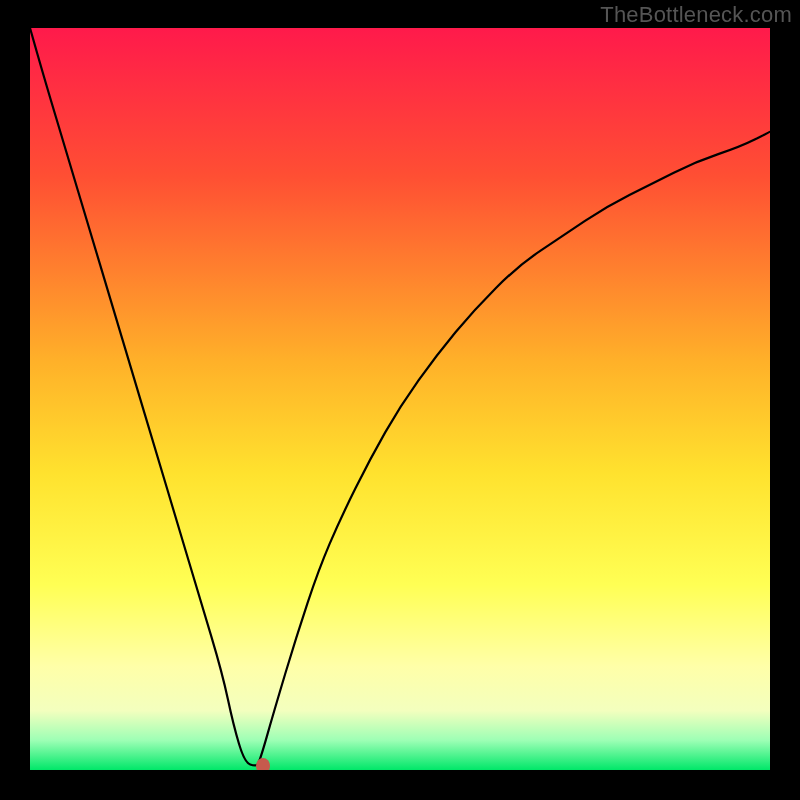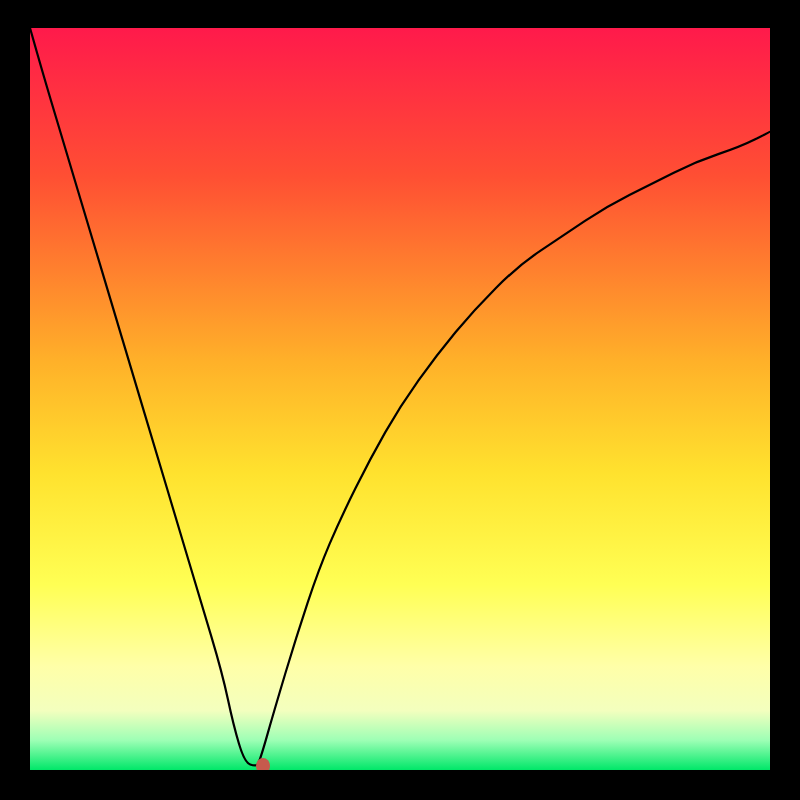--- a/index.html
+++ b/index.html
@@ -50,20 +50,21 @@
     width: 14px;
     height: 16px;
     border-radius: 50%;
     transform: translate(-50%, -50%);
   }
 </style>
 </head>
 <body>
 
 <div class="frame">
+  <div class="watermark">TheBottleneck.com</div>
 
   <div class="plot-box">
     <div class="gradient" style="background: linear-gradient(rgb(255, 26, 75) 0%, rgb(255, 79, 51) 20%, rgb(255, 177, 41) 45%, rgb(255, 226, 46) 60%, rgb(255, 255, 84) 75%, rgb(255, 255, 168) 86%, rgb(243, 255, 190) 92%, rgb(157, 255, 181) 96%, rgb(0, 231, 105) 100%);"></div>
     <svg class="curve" viewBox="0 0 740 742" preserveAspectRatio="none">
       <path d="M 0.00 0.00 Q 0.00 0.00 7.40 25.97 Q 14.80 51.94 25.90 89.04 Q 37.00 126.14 48.10 163.24 Q 59.20 200.34 70.30 237.44 Q 81.40 274.54 92.50 311.64 Q 103.60 348.74 114.70 385.84 Q 125.80 422.94 136.90 460.04 Q 148.00 497.14 159.10 534.24 Q 170.20 571.34 181.30 608.44 Q 192.40 645.54 197.95 671.51 Q 203.50 697.48 209.05 716.03 Q 214.60 734.58 220.15 736.43 Q 225.70 738.29 227.55 736.43 Q 229.40 734.58 236.80 708.61 Q 244.20 682.64 255.30 645.54 Q 266.40 608.44 277.50 575.05 Q 288.60 541.66 299.70 515.69 Q 310.80 489.72 325.60 460.04 Q 340.40 430.36 355.20 404.39 Q 370.00 378.42 388.50 352.45 Q 407.00 326.48 425.50 304.22 Q 444.00 281.96 466.20 259.70 Q 488.40 237.44 510.60 222.60 Q 532.80 207.76 555.00 192.92 Q 577.20 178.08 599.40 166.95 Q 621.60 155.82 643.80 144.69 Q 666.00 133.56 688.20 126.14 Q 710.40 118.72 725.20 111.30 T 740.00 103.88" fill="none" stroke="#000000" stroke-width="2.2" stroke-linejoin="round" stroke-linecap="round"></path>
     </svg>
     <div class="marker" style="left: 233.1px; top: 738.29px; background: rgb(198, 90, 77);"></div>
   </div>
 </div>
 

